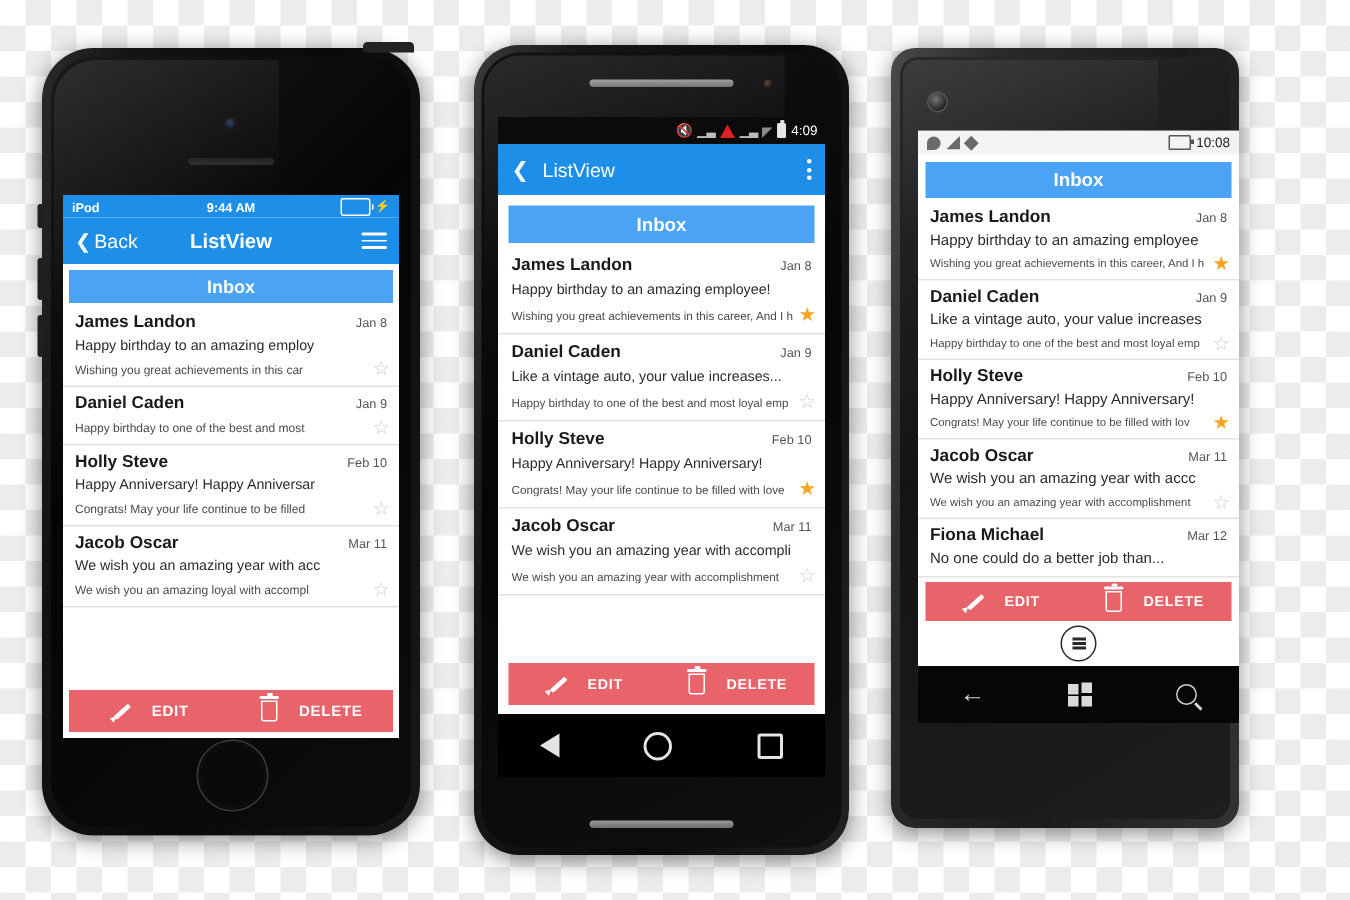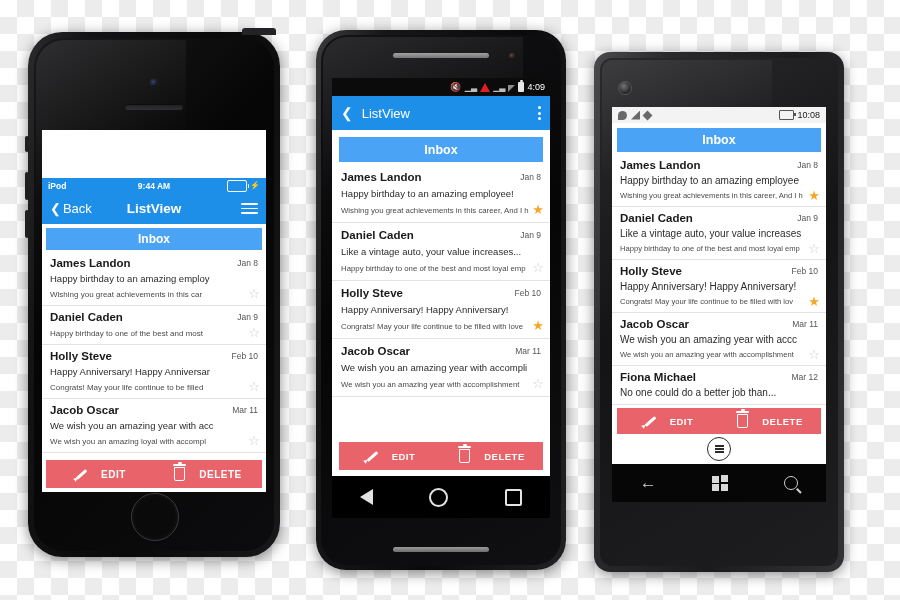--- a/index.html
+++ b/index.html
@@ -66,21 +66,21 @@
   #iphone .btn-side{ position:absolute; background:#1f1f22; border-radius:2px; }
   #iphone .btn-top { left:214px; top:-4px; width:34px; height:7px; border-radius:3px 3px 0 0; background:#232326;}
   #iphone .btn-sil { left:-3px; top:104px; width:4px; height:16px; }
   #iphone .btn-vu  { left:-3px; top:140px; width:4px; height:28px; }
   #iphone .btn-vd  { left:-3px; top:178px; width:4px; height:28px; }
 
   
   .ios-status{
     height:15px; background:#1d8fe8; color:#fff;
     display:flex; align-items:center; justify-content:space-between;
-    padding:0 6px; font-size:8.5px; font-weight:bold;margin-top:48px;
+    padding:0 6px; font-size:8.5px; font-weight:bold;
   }
   .ios-status .mid{ position:absolute; left:0; right:0; text-align:center; font-size:8.5px; }
   .ios-status-wrap{ position:relative; }
   .batt{ display:flex; align-items:center; gap:1px;}
   .batt .body{ width:16px;height:8px;border:1px solid #fff;border-radius:2px;padding:1px;}
   .batt .fill{ width:100%;height:100%;background:#3ddb5c;border-radius:1px;}
   .batt .cap{ width:1.5px;height:4px;background:#fff;border-radius:0 1px 1px 0;}
   .batt .bolt{ font-size:8px; }
 
   .ios-navbar{
@@ -149,21 +149,21 @@
   .kebab i{display:block;width:3px;height:3px;border-radius:50%;background:#fff;}
   .and-nav{
     height:42px;background:#000;display:flex;align-items:center;justify-content:space-around;
   }
   .nav-back{width:0;height:0;border-top:8px solid transparent;border-bottom:8px solid transparent;border-right:13px solid #e4e4e4;}
   .nav-home{width:15px;height:15px;border:2px solid #e4e4e4;border-radius:50%;}
   .nav-rec{width:13px;height:13px;border:2px solid #e4e4e4;border-radius:2px;}
 
   
   #winphone{
-    left:594px; top:52px; width:250px; height:520px;
+    left:594px; top:32px; width:232px; height:520px;
     border-radius:16px;
     background: linear-gradient(100deg,#4a4a4c 0%, #2a2a2c 22%, #1b1b1d 60%, #333335 100%);
     box-shadow: 0 3px 14px rgba(0,0,0,.45);
   }
   #winphone .bezel-inner{
     position:absolute;left:6px;top:6px;right:6px;bottom:6px;border-radius:12px;
     background:linear-gradient(150deg,#2a2a2c 0%,#141416 45%,#1e1e20 100%);
   }
   #winphone .glass-gloss{
     position:absolute;left:8px;top:8px;width:170px;height:120px;border-radius:10px 0 70px 0;

